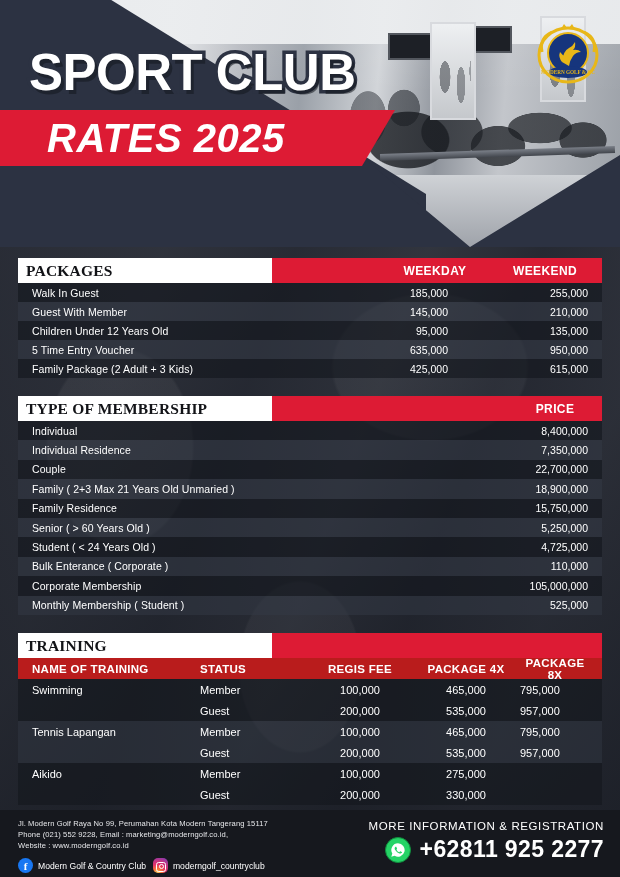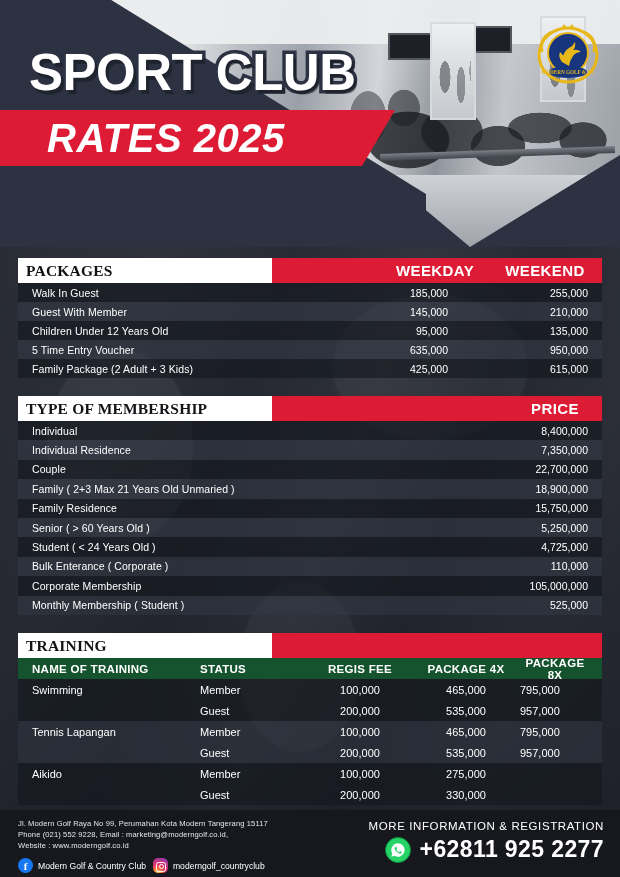--- a/index.html
+++ b/index.html
@@ -153,21 +153,21 @@
     font-family:Liberation Serif, serif;
   }
   .sec-head-white span {
     font-size:15.5px; font-weight:bold; color:#121317; letter-spacing:0.2px;
   }
   .sec-head-red {
     flex:1; background:#dd1b34; display:flex; align-items:center;
     justify-content:flex-end;
   }
   .sec-head-red .col {
-    font-size:15px; font-weight:bold; color:#ffffff; letter-spacing:0.4px;
+    font-size:12px; font-weight:bold; color:#ffffff; letter-spacing:0.4px;
     text-align:center;
   }
   .col-weekday { width:118px; }
   .col-weekend { width:108px; padding-right:6px;}
   .col-price   { width:80px; padding-right:14px; text-align:right; }
 
   .rows { position:relative; }
   .row {
     display:flex; align-items:center; height:19px;
     padding-left:14px; padding-right:14px;gap:44px;
@@ -183,21 +183,21 @@
   }
   .v-weekday { width:104px; }
   .v-weekend { width:96px; }
   .v-price   { width:120px; }
 
   
   .membership .row { height:19.4px; }
 
   
   .train-head-row {
-    display:flex; align-items:center; height:21px; background:#14532d;
+    display:flex; align-items:center; height:21px; background:#b91c1c;
     padding-left:14px; padding-right:12px;
   }
   .train-head-row .th {
     font-size:11.5px; font-weight:bold; color:#ffffff; letter-spacing:0.3px;
   }
   .th-name  { width:168px; }
   .th-status{ width:108px; text-align:left; }
   .th-regis { width:104px; text-align:center; }
   .th-p4    { width:108px; text-align:center; font-size:9.5px; }
   .th-p8    { flex:1; text-align:center; font-size:9.5px; }

